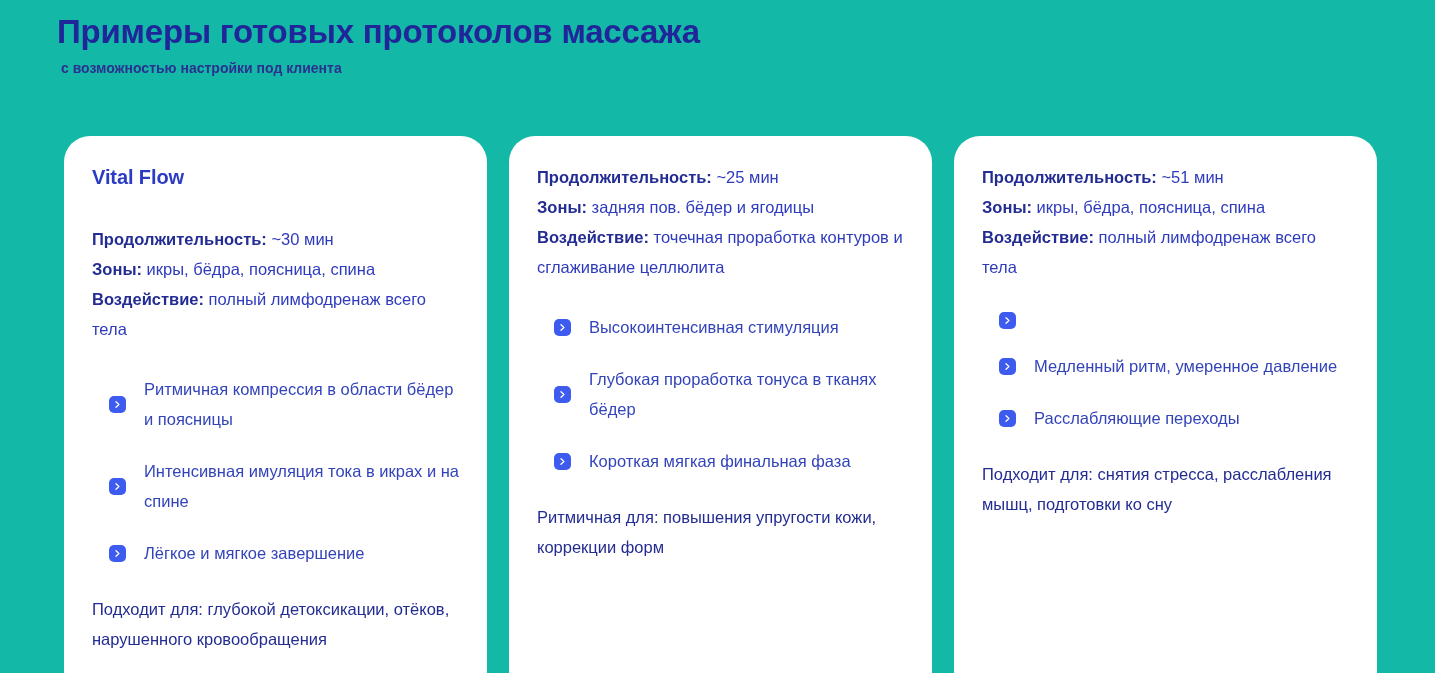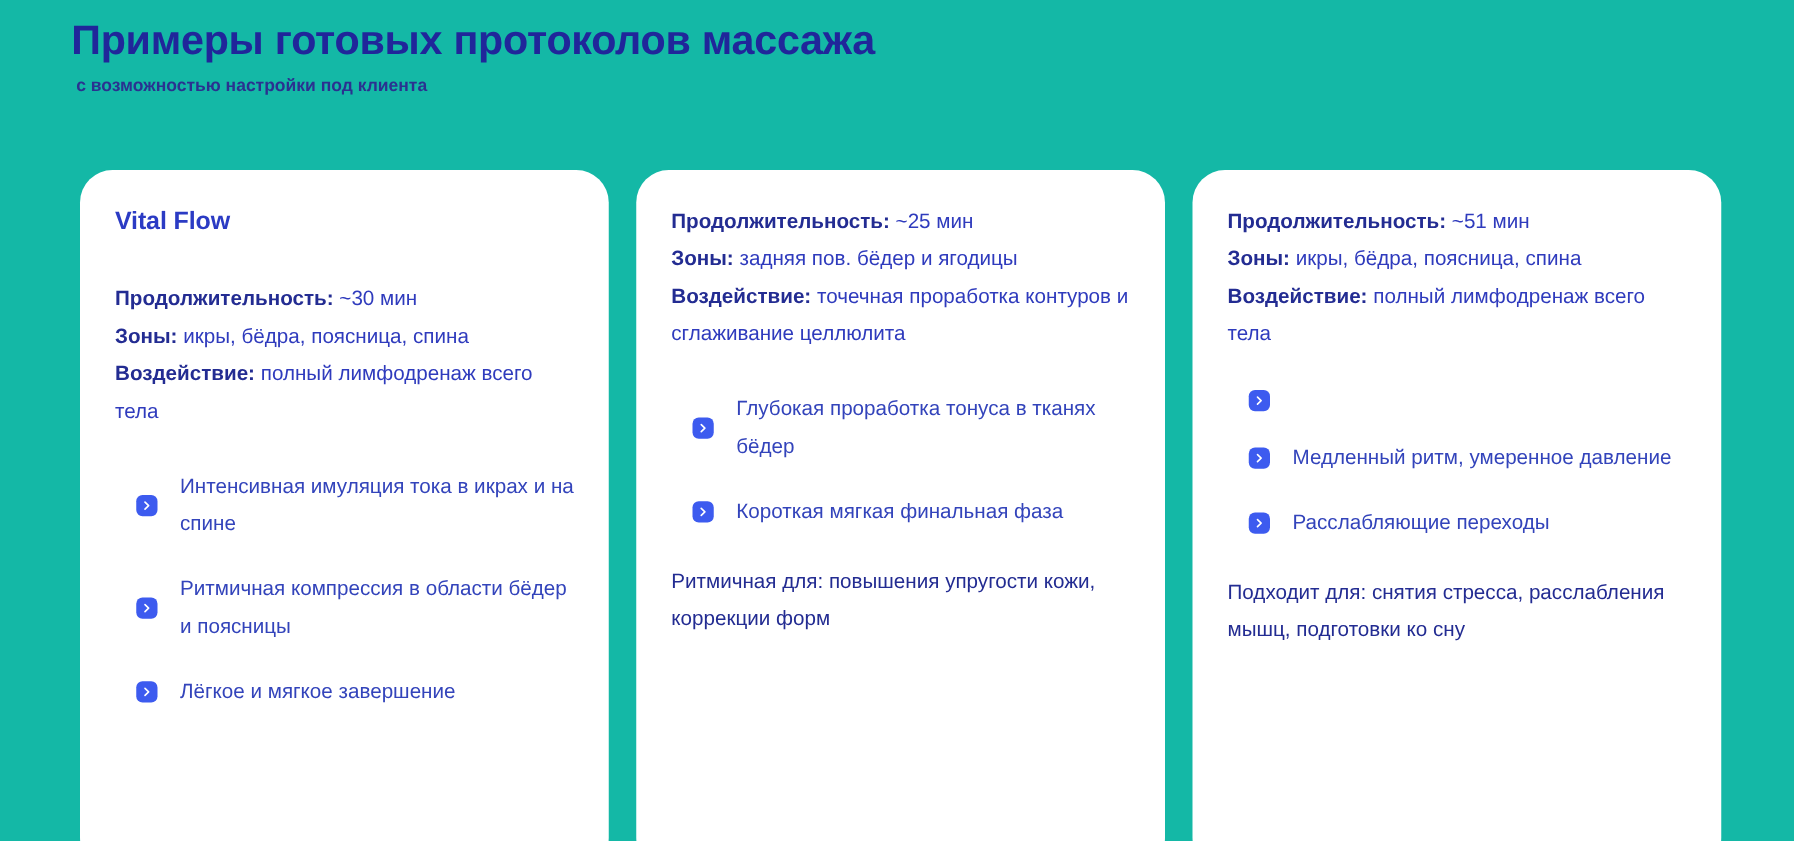--- a/index.html
+++ b/index.html
@@ -159,57 +159,66 @@
           <span class="meta-value">полный лимфодренаж всего тела</span>
         </div>
       </div>
       <ul class="features">
         <li class="feature-item">
           <span class="chev-badge">
             <svg width="9" height="9" viewBox="0 0 9 9">
                 <path d="M3 1.7 L5.9 4.5 L3 7.3" fill="none" stroke="#ffffff" stroke-width="1.3" stroke-linecap="round" stroke-linejoin="round"></path>
               </svg>
           </span>
+          <span class="feature-text">Ритмичная компрессия в области бёдер и поясницы</span>
+        </li>
+        <li class="feature-item">
+          <span class="chev-badge">
+            <svg width="9" height="9" viewBox="0 0 9 9">
+                <path d="M3 1.7 L5.9 4.5 L3 7.3" fill="none" stroke="#ffffff" stroke-width="1.3" stroke-linecap="round" stroke-linejoin="round"></path>
+              </svg>
+          </span>
           <span class="feature-text">Интенсивная имуляция тока в икрах и на спине</span>
         </li>
         <li class="feature-item">
           <span class="chev-badge">
             <svg width="9" height="9" viewBox="0 0 9 9">
                 <path d="M3 1.7 L5.9 4.5 L3 7.3" fill="none" stroke="#ffffff" stroke-width="1.3" stroke-linecap="round" stroke-linejoin="round"></path>
               </svg>
           </span>
-          <span class="feature-text">Ритмичная компрессия в области бёдер и поясницы</span>
-        </li>
-        <li class="feature-item">
-          <span class="chev-badge">
-            <svg width="9" height="9" viewBox="0 0 9 9">
-                <path d="M3 1.7 L5.9 4.5 L3 7.3" fill="none" stroke="#ffffff" stroke-width="1.3" stroke-linecap="round" stroke-linejoin="round"></path>
-              </svg>
-          </span>
           <span class="feature-text">Лёгкое и мягкое завершение</span>
         </li>
       </ul>
+      <div class="suited">Подходит для: глубокой детоксикации, отёков, нарушенного кровообращения</div>
     </div>
 
     <div class="card">
       <div class="meta">
         <div class="meta-line">
           <span class="meta-label">Продолжительность:</span>
           <span class="meta-value">~25 мин</span>
         </div>
         <div class="meta-line">
           <span class="meta-label">Зоны:</span>
           <span class="meta-value">задняя пов. бёдер и ягодицы</span>
         </div>
         <div class="meta-line">
           <span class="meta-label">Воздействие:</span>
           <span class="meta-value">точечная проработка контуров и сглаживание целлюлита</span>
         </div>
       </div>
       <ul class="features">
+        <li class="feature-item">
+          <span class="chev-badge">
+            <svg width="9" height="9" viewBox="0 0 9 9">
+                <path d="M3 1.7 L5.9 4.5 L3 7.3" fill="none" stroke="#ffffff" stroke-width="1.3" stroke-linecap="round" stroke-linejoin="round"></path>
+              </svg>
+          </span>
+          <span class="feature-text">Высокоинтенсивная стимуляция</span>
+        </li>
         <li class="feature-item">
           <span class="chev-badge">
             <svg width="9" height="9" viewBox="0 0 9 9">
                 <path d="M3 1.7 L5.9 4.5 L3 7.3" fill="none" stroke="#ffffff" stroke-width="1.3" stroke-linecap="round" stroke-linejoin="round"></path>
               </svg>
           </span>
           <span class="feature-text">Глубокая проработка тонуса в тканях бёдер</span>
         </li>
         <li class="feature-item">
           <span class="chev-badge">

